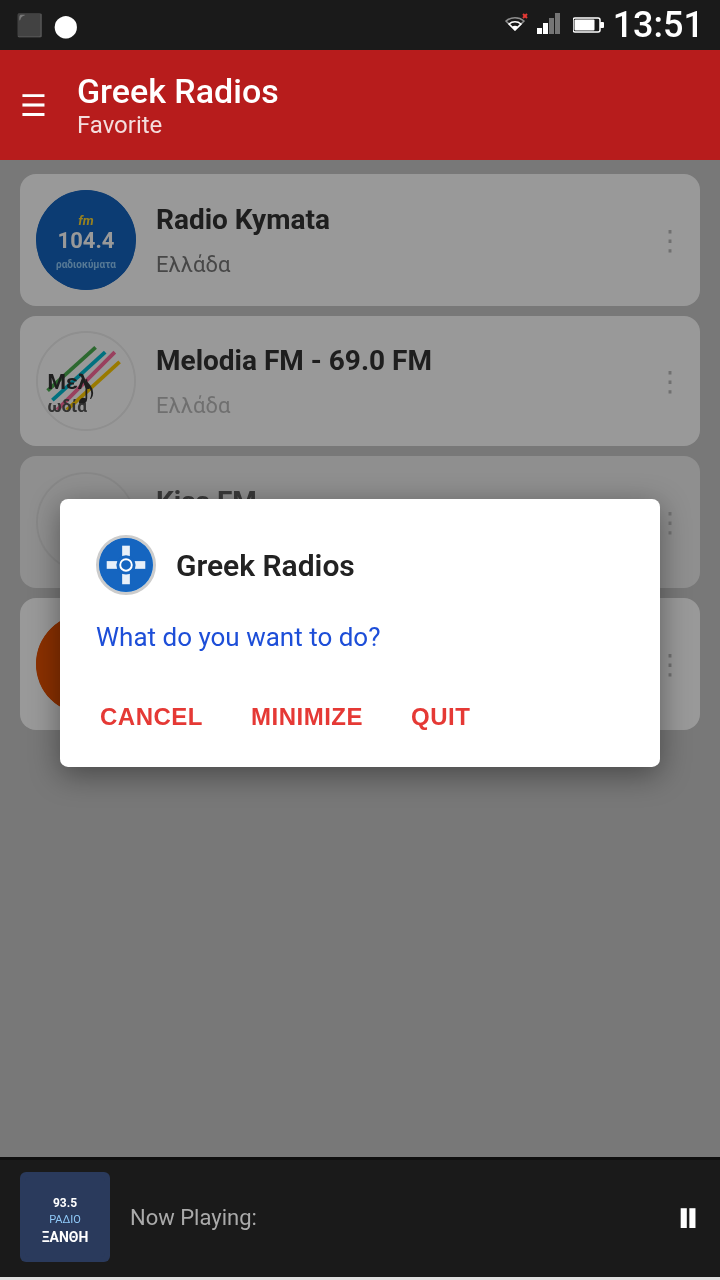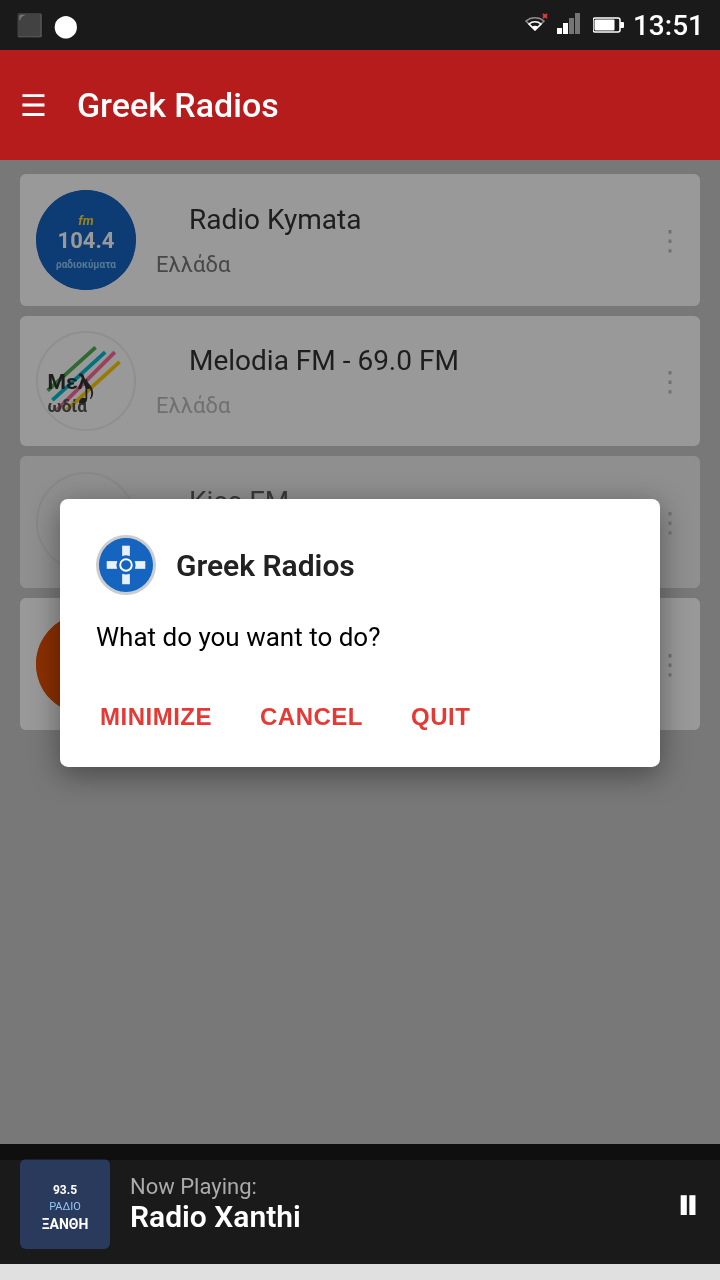--- a/index.html
+++ b/index.html
@@ -34,21 +34,21 @@
     .status-bar-right {
       display: flex;
       align-items: center;
       gap: 8px;
       color: white;
       font-size: 26px;
       font-weight: 500;
     }
     .time-text {
       color: white;
-      font-size: 28px;
+      font-size: 36px;
       font-weight: 500;
     }
 
     
     .app-bar {
       width: 100%;
       height: 110px;
       background: #b71c1c;
       display: flex;
       align-items: center;
@@ -83,21 +83,21 @@
       background: #c8c8c8;
       overflow: hidden;
       position: relative;
     }
 
     
     .radio-card {
       width: calc(100% - 40px);
       margin: 10px 20px;
       background: white;
-      border-radius: 6px;
+      border-radius: 16px;
       display: flex;
       align-items: center;
       padding: 16px;
       gap: 20px;
       position: relative;
       min-height: 100px;
     }
     .radio-logo {
       width: 100px;
       height: 100px;
@@ -108,23 +108,22 @@
       justify-content: center;
       font-weight: bold;
       font-size: 14px;
       overflow: hidden;
     }
     .radio-info {
       flex: 1;
     }
     .radio-name {
       font-size: 28px;
-      font-weight: 400;
+      font-weight: 700;
       color: #333;
-      margin-left: 33px;
     }
     .radio-country {
       font-size: 22px;
       color: #777;
       margin-top: 16px;
     }
     .more-icon {
       color: #bbb;
       font-size: 28px;
       position: absolute;
@@ -193,21 +192,21 @@
       overflow: hidden;
       position: relative;
     }
     .dialog-app-title {
       font-size: 30px;
       font-weight: 600;
       color: #222;
     }
     .dialog-message {
       font-size: 26px;
-      color: #000000;
+      color: #1d4ed8;
       margin-bottom: 40px;
       line-height: 1.4;
     }
     .dialog-buttons {
       display: flex;
       justify-content: flex-start;
       gap: 40px;
     }
     .dialog-btn {
       font-size: 24px;
@@ -217,21 +216,21 @@
       border: none;
       cursor: pointer;
       padding: 8px 4px;
       letter-spacing: 0.5px;
       text-transform: uppercase;
     }
 
     
     .now-playing {
       position: absolute;
-      bottom: 16px;
+      bottom: 3px;
       left: 0;
       width: 100%;
       height: 120px;
       background: #1a1a1a;
       display: flex;
       align-items: center;
       padding: 0 20px;
       gap: 20px;
       z-index: 10;
     }
@@ -307,20 +306,21 @@
       </svg>
     </span>
     <span class="time-text">13:51</span>
   </div>
 </div>
 
 <div class="app-bar">
   <span class="hamburger-icon">☰</span>
   <div class="app-bar-text">
     <span class="app-bar-title">Greek Radios</span>
+    <span class="app-bar-subtitle">Favorite</span>
   </div>
 </div>
 
 <div class="content-area">
 
   <div class="radio-card" style="margin-top:14px;">
     <div class="radio-logo logo-kymata">
       <svg width="100" height="100" viewBox="0 0 100 100">
         <circle cx="50" cy="50" r="50" fill="#1565c0"></circle>
         <text x="50" y="35" text-anchor="middle" fill="#fdd835" font-size="13" font-weight="bold" font-style="italic">fm</text>
@@ -402,34 +402,33 @@
 
           <circle cx="28" cy="28" r="10" fill="#1565c0"></circle>
 
           <circle cx="28" cy="28" r="6" fill="none" stroke="white" stroke-width="2"></circle>
         </svg>
       </div>
       <span class="dialog-app-title">Greek Radios</span>
     </div>
     <div class="dialog-message">What do you want to do?</div>
     <div class="dialog-buttons">
+      <button class="dialog-btn">CANCEL</button>
       <button class="dialog-btn">MINIMIZE</button>
-      <button class="dialog-btn">CANCEL</button>
       <button class="dialog-btn">QUIT</button>
     </div>
   </div>
 </div>
 
 <div class="now-playing">
   <div class="now-playing-logo">
     <svg width="80" height="80" viewBox="0 0 80 80">
       <rect width="80" height="80" fill="#2a3a5c" rx="4"></rect>
       <text x="40" y="30" text-anchor="middle" fill="white" font-size="12" font-weight="bold">93.5</text>
       <text x="40" y="46" text-anchor="middle" fill="#90caf9" font-size="11">ΡΑΔΙΟ</text>
       <text x="40" y="65" text-anchor="middle" fill="white" font-size="14" font-weight="bold">ΞΑΝΘΗ</text>
     </svg>
   </div>
   <div class="now-playing-info">
     <div class="now-playing-label">Now Playing:</div>
-    <div class="now-playing-station">Radio Xanthi</div>
   </div>
   <span class="play-pause-icon">⏸</span>
 </div>
 
 </body></html>

